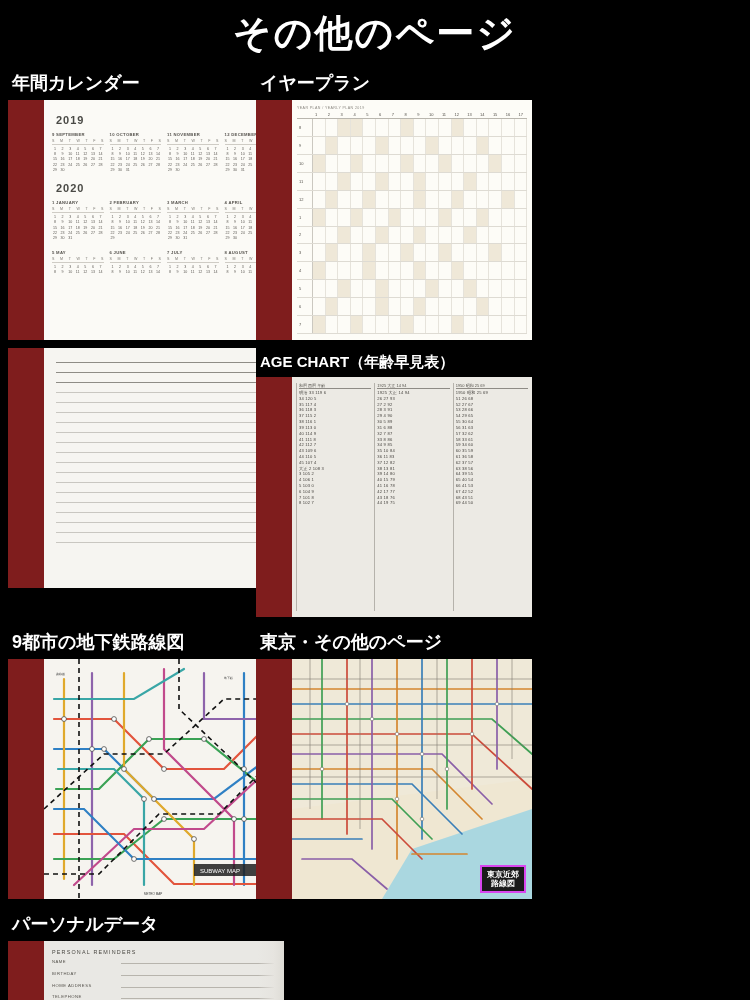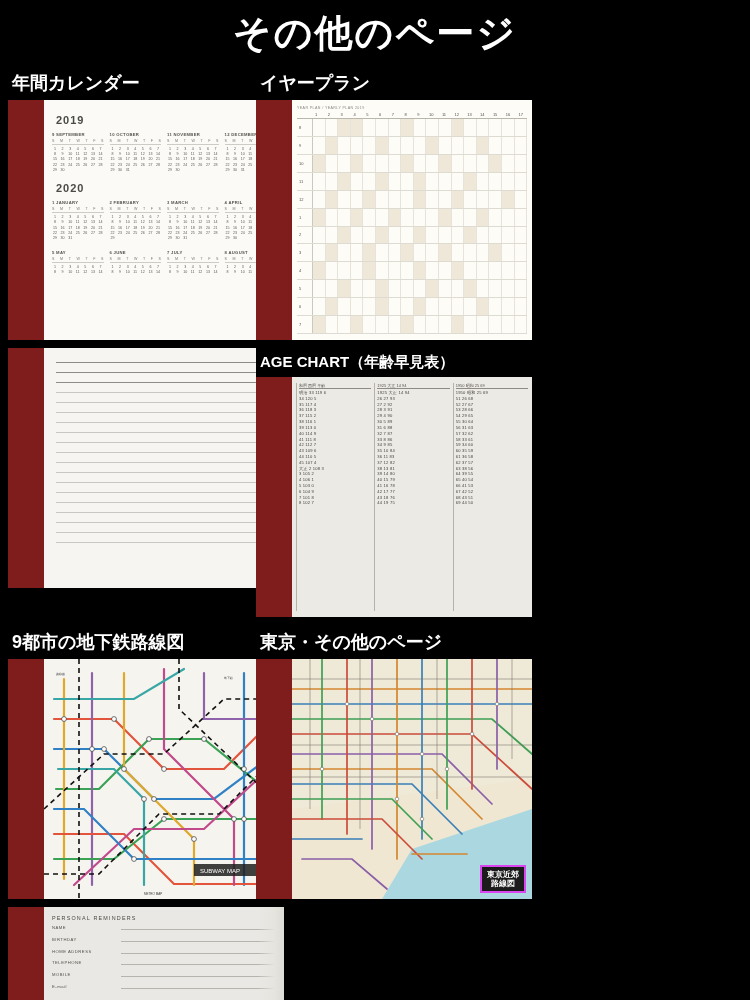--- a/index.html
+++ b/index.html
@@ -1400,20 +1400,21 @@
           </svg>
           <div class="map-badge">
             <span>東京近郊</span><br>
             <span>路線図</span>
           </div>
         </div>
       </div>
     </div>
 
     <div class="card">
+      <div class="card-title">パーソナルデータ</div>
       <div class="thumb">
         <div class="pdata">
           <div class="pd-title">PERSONAL REMINDERS</div>
           <div class="pd-row">
               <div class="pd-label">NAME</div>
               <div class="pd-line"></div>
             </div>
           <div class="pd-row">
               <div class="pd-label">BIRTHDAY</div>
               <div class="pd-line"></div>

